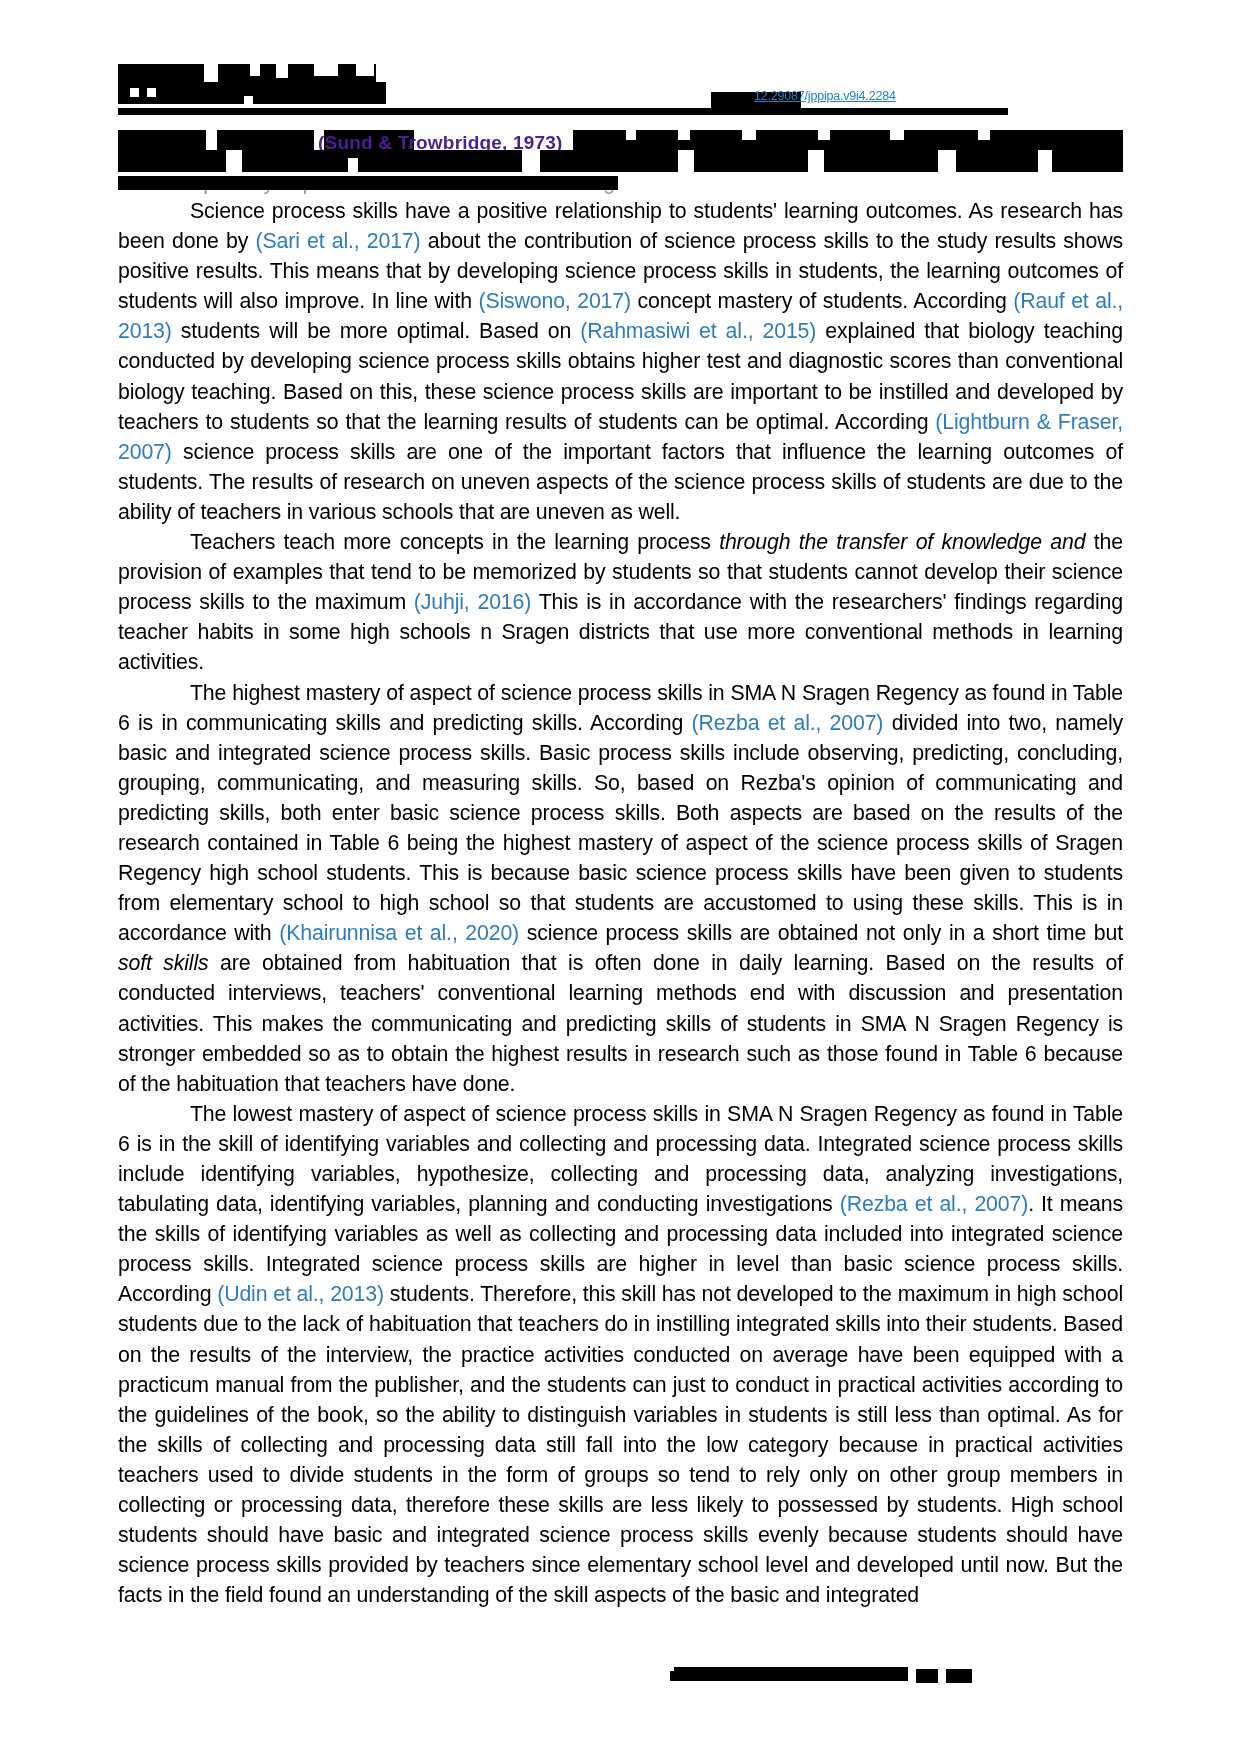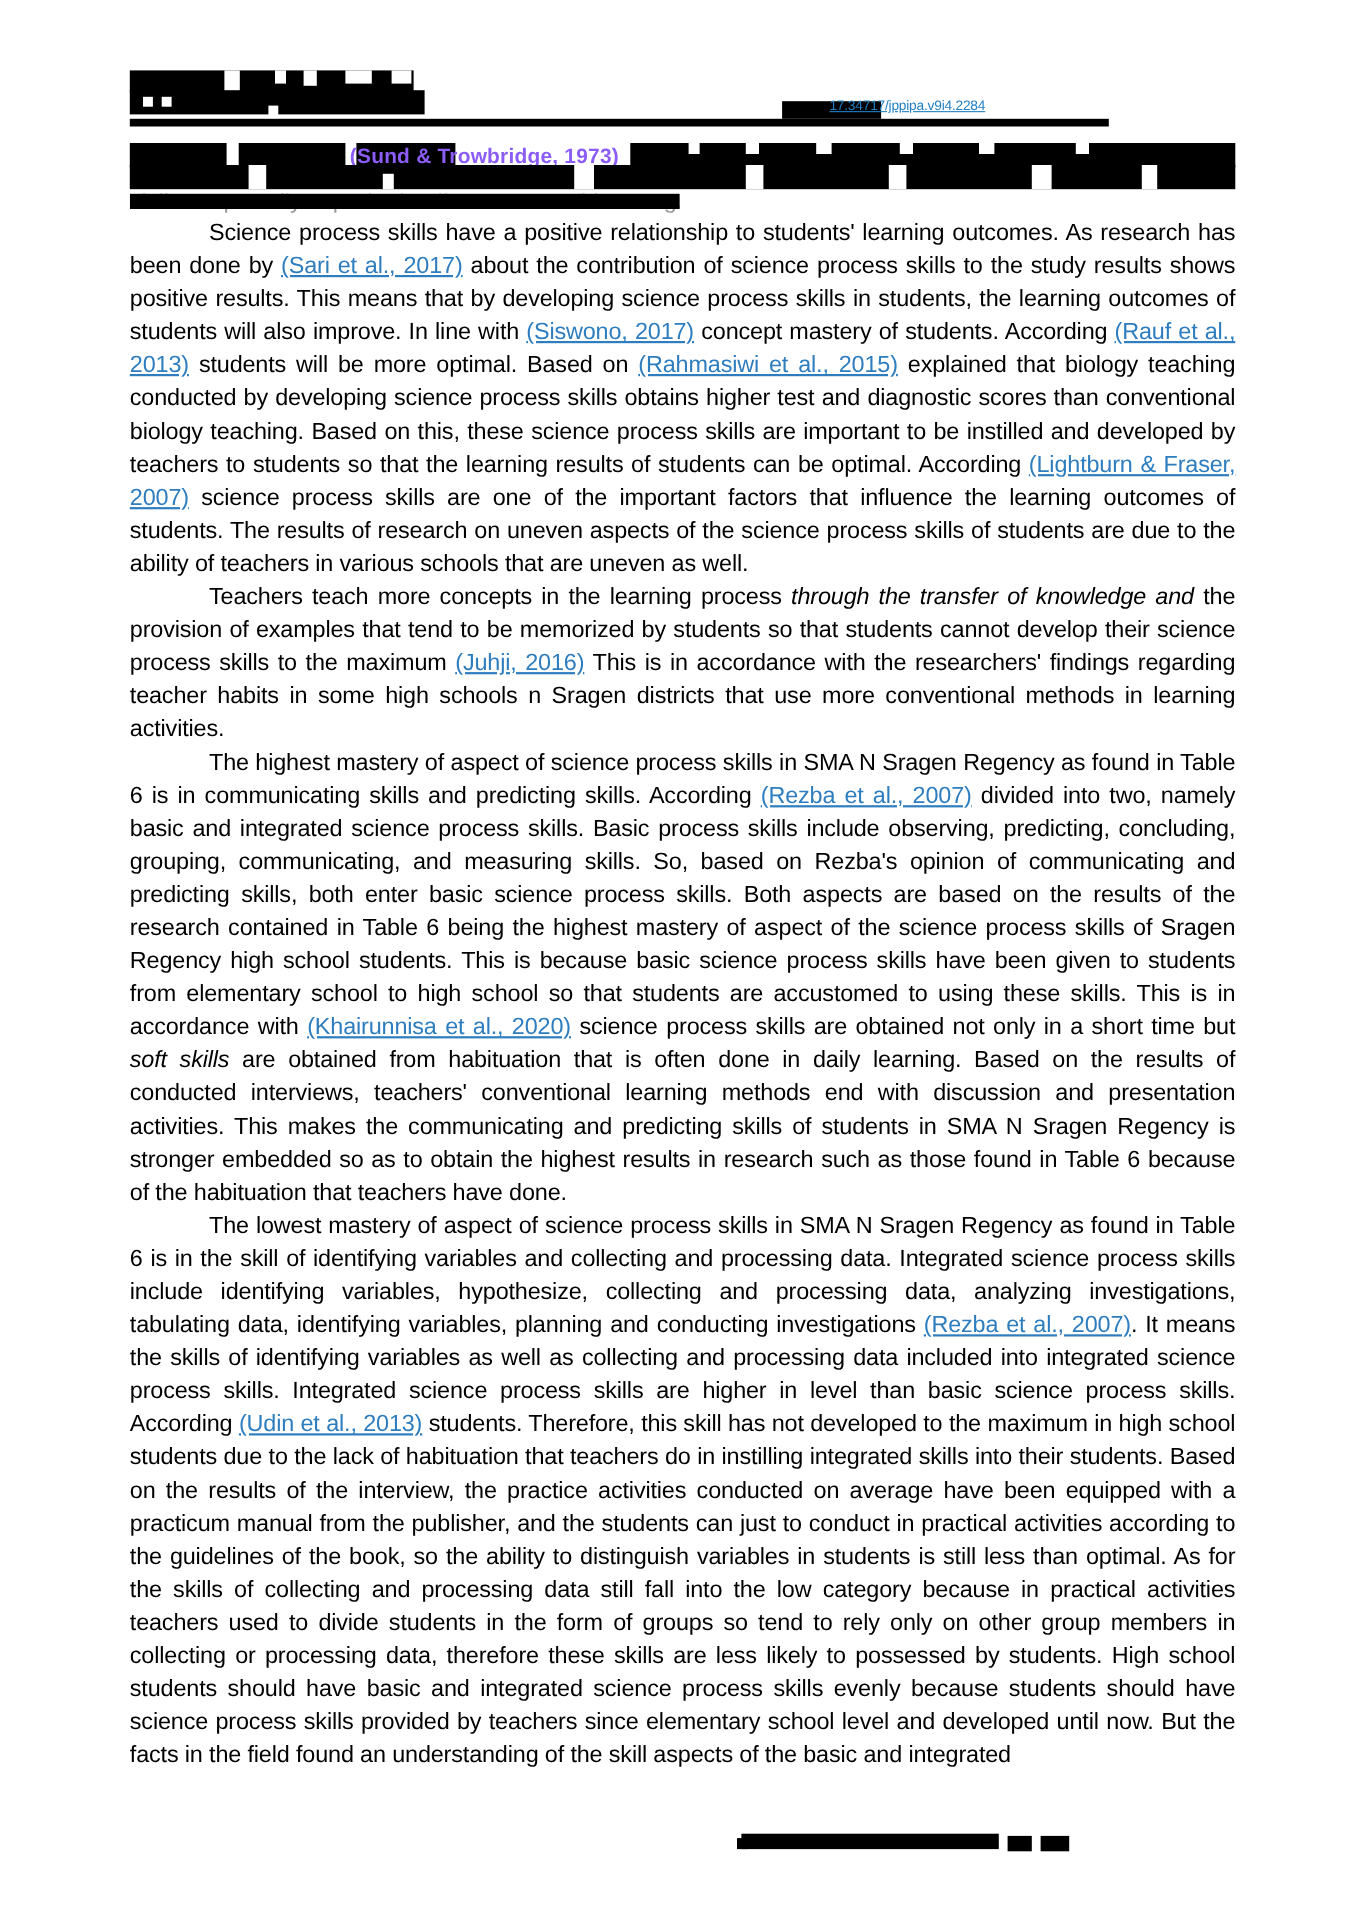--- a/index.html
+++ b/index.html
@@ -38,21 +38,21 @@
   .hdr-link {
     position: absolute;
     color: #1F7FC4;
     font-size: 12.5px;
     letter-spacing: -0.2px;
     white-space: nowrap;
     font-family: "Liberation Sans", sans-serif;
   }
   .hdr-cite {
     position: absolute;
-    color: #8b5cf6;
+    color: #4c1d95;
     font-weight: bold;
     font-size: 19px;
     white-space: nowrap;
     letter-spacing: 0.2px;
   }
   .hdr-rule {
     position: absolute;
     background: #000000;
     height: 3px;
   }
@@ -70,21 +70,20 @@
     text-justify: inter-word;
     font-size: 21.3px;
     line-height: 30.1px;
     letter-spacing: -0.15px;
     text-indent: 72px;
     -webkit-hyphens: none;
     hyphens: none;
   }
   .cite {
     color: #2E7DBE;
-    text-decoration: underline;
   }
   .ital {
   }
 
   
   .obscured-line {
     position: absolute;
     left: 118px;
     top: 176px;
     width: 500px;
@@ -130,21 +129,21 @@
     <div class="redact" style="left:196px; top:6px; width:24px; height:12px; background:#fff;"></div>
     <div class="redact" style="left:238px; top:6px; width:18px; height:12px; background:#fff;"></div>
 
     <div class="redact" style="left:0px; top:24px; width:268px; height:22px;"></div>
     <div class="redact" style="left:12px; top:30px; width:9px; height:9px; background:#fff;"></div>
     <div class="redact" style="left:29px; top:30px; width:9px; height:9px; background:#fff;"></div>
     <div class="redact" style="left:126px; top:38px; width:9px; height:10px; background:#fff;"></div>
 
     <div class="redact" style="left:593px; top:34px; width:90px; height:16px;"></div>
 
-    <a class="hdr-link" style="left:636px; top:31px;" href="#">17.34717/jppipa.v9i4.2284</a>
+    <a class="hdr-link" style="left:636px; top:31px;" href="#">12.29087/jppipa.v9i4.2284</a>
 
     <div class="hdr-rule" style="left:0px; top:50px; width:890px; height:7px;"></div>
 
     <div class="redact" style="left:0px; top:72px; width:196px; height:22px;"></div>
     <div class="redact" style="left:88px; top:72px; width:11px; height:22px; background:#fff;"></div>
     <div class="redact" style="left:206px; top:72px; width:90px; height:22px;"></div>
 
     <span class="hdr-cite" style="left:200px; top:74px;">(Sund &amp; Trowbridge, 1973)</span>
 
     <div class="redact" style="left:455px; top:72px; width:550px; height:22px;"></div>

